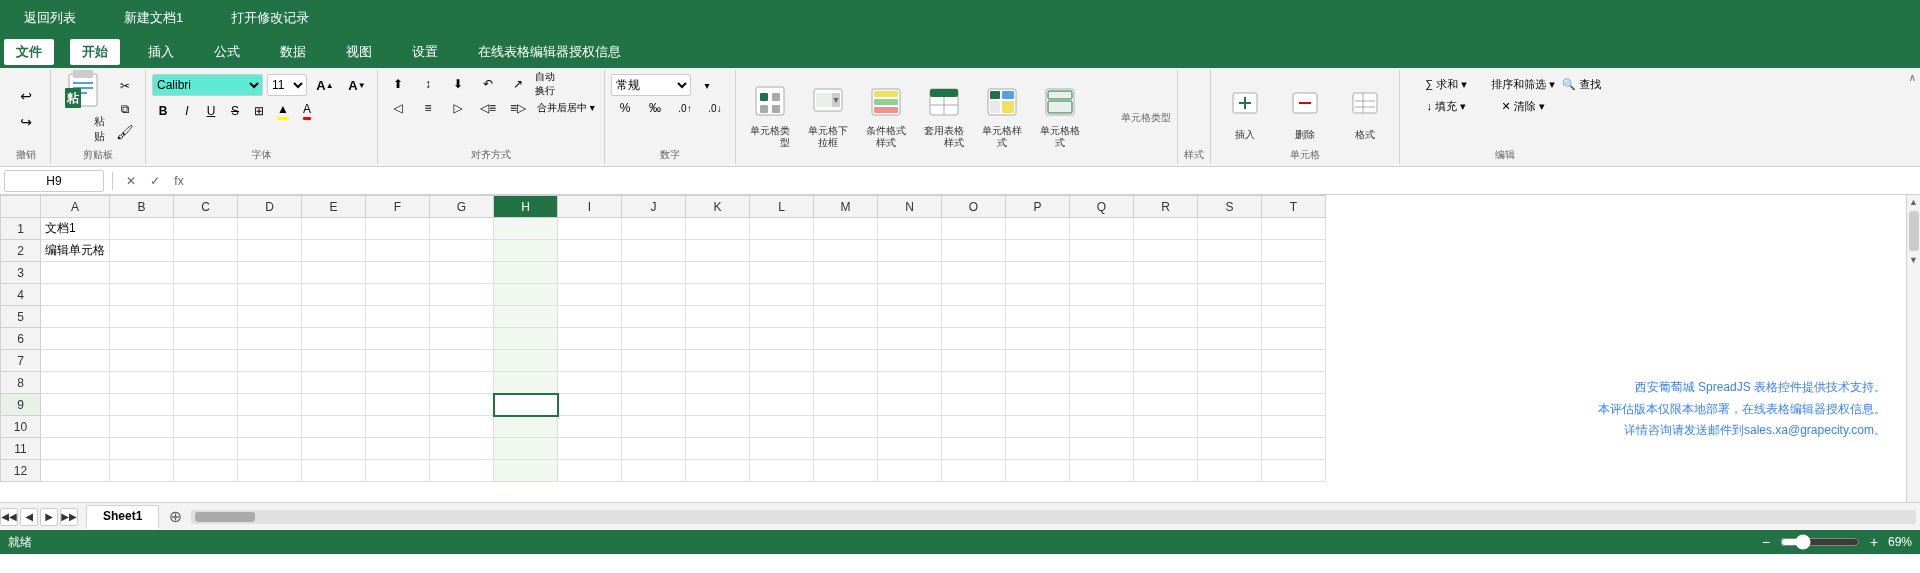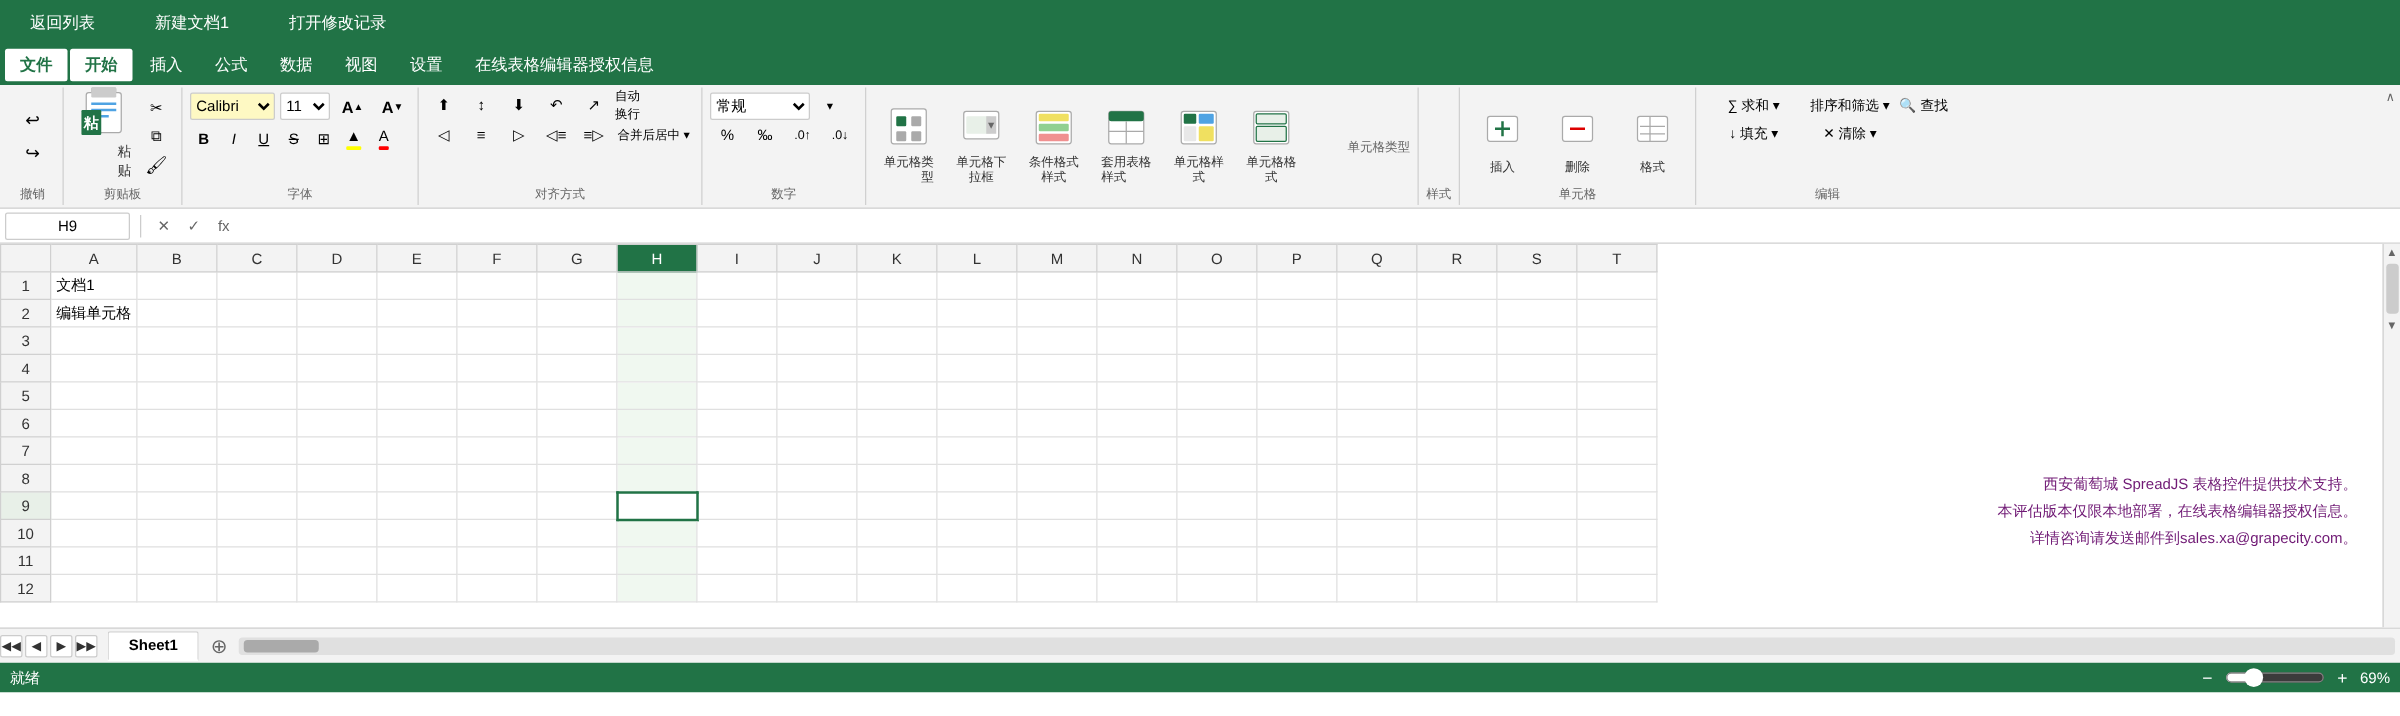--- a/index.html
+++ b/index.html
@@ -21,21 +21,21 @@
       padding: 4px 8px;
     }
 
     
     .menu-bar {
       height: 32px;
       background: #217346;
       display: flex;
       align-items: center;
       padding: 0 4px;
-      gap: 2px;
+      gap: 16px;
     }
     .menu-item {
       color: #fff;
       font-size: 13px;
       padding: 4px 12px;
       cursor: pointer;
       border-radius: 2px;
     }
     .menu-item.active { background: #fff; color: #217346; font-weight: bold; }
 
@@ -92,22 +92,22 @@
       display: flex;
       align-items: center;
       gap: 4px;
       margin-bottom: 2px;
     }
     .font-select {
       height: 22px;
       font-size: 12px;
       border: 1px solid #ccc;
       border-radius: 2px;
-      width: 68px;
-      background: #fef9c3;
+      width: 111px;
+      background: #5eead4;
     }
     .size-select {
       height: 22px;
       font-size: 12px;
       border: 1px solid #ccc;
       border-radius: 2px;
       width: 40px;
       background: #fff;
     }
     .font-btn-row {
@@ -270,21 +270,21 @@
     .grid-cell.col-active {
       background: #f0f8f0;
     }
 
     
     .watermark {
       position: absolute;
       right: 20px;
       bottom: 60px;
       text-align: right;
-      color: #701a75;
+      color: #3b82f6;
       font-size: 12px;
       line-height: 1.8;
       pointer-events: none;
     }
 
     
     .status-bar {
       height: 24px;
       background: #217346;
       display: flex;
@@ -570,21 +570,21 @@
       </div>
       <div class="large-btn">
         <div class="large-btn-icon">
           <svg width="32" height="36" viewBox="0 0 32 36">
             <rect x="2" y="4" width="28" height="26" rx="2" fill="#fff" stroke="#aaa"></rect>
             <rect x="2" y="4" width="28" height="8" rx="2" fill="#217346"></rect>
             <line x1="2" y1="20" x2="30" y2="20" stroke="#aaa"></line>
             <line x1="16" y1="12" x2="16" y2="30" stroke="#aaa"></line>
           </svg>
         </div>
-        <span style="font-size:10px;line-height:1.2;text-align:left;">套用表格<br>样式</span>
+        <span style="font-size:10px;line-height:1.2;text-align:right;">套用表格<br>样式</span>
       </div>
       <div class="large-btn">
         <div class="large-btn-icon">
           <svg width="32" height="36" viewBox="0 0 32 36">
             <rect x="2" y="4" width="28" height="26" rx="2" fill="#fff" stroke="#aaa"></rect>
             <rect x="4" y="6" width="10" height="8" rx="1" fill="#217346"></rect>
             <rect x="16" y="6" width="12" height="8" rx="1" fill="#4fa3e3"></rect>
             <rect x="4" y="16" width="10" height="12" rx="1" fill="#e8e8e8"></rect>
             <rect x="16" y="16" width="12" height="12" rx="1" fill="#f0e060"></rect>
           </svg>

